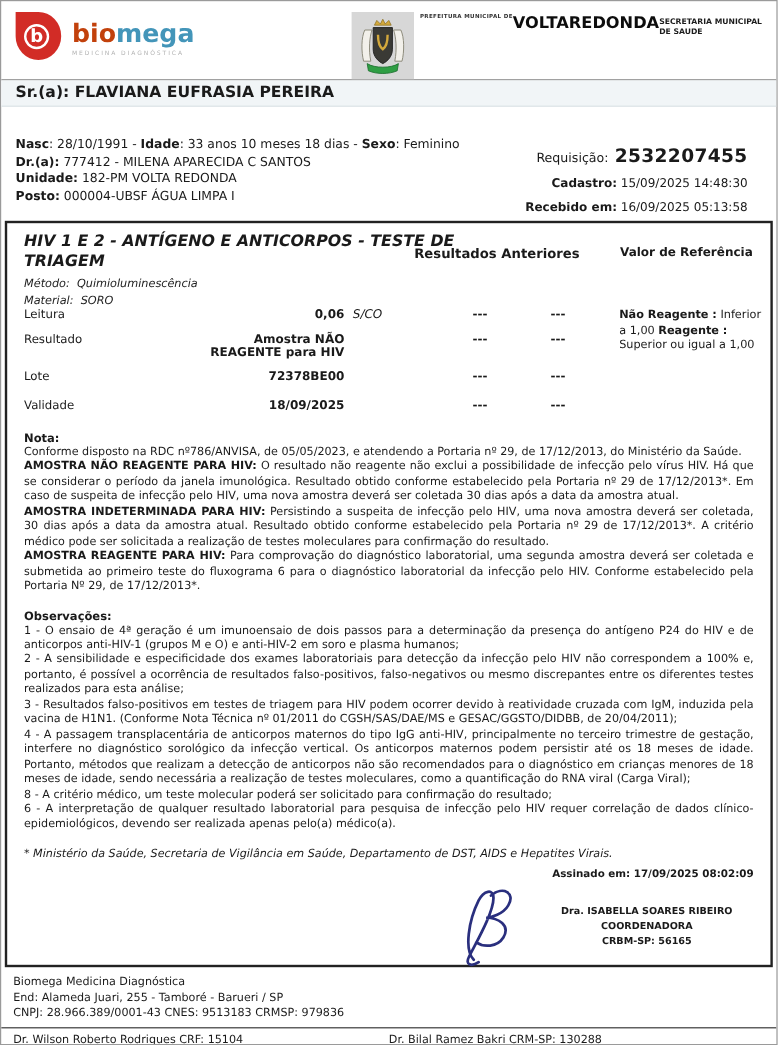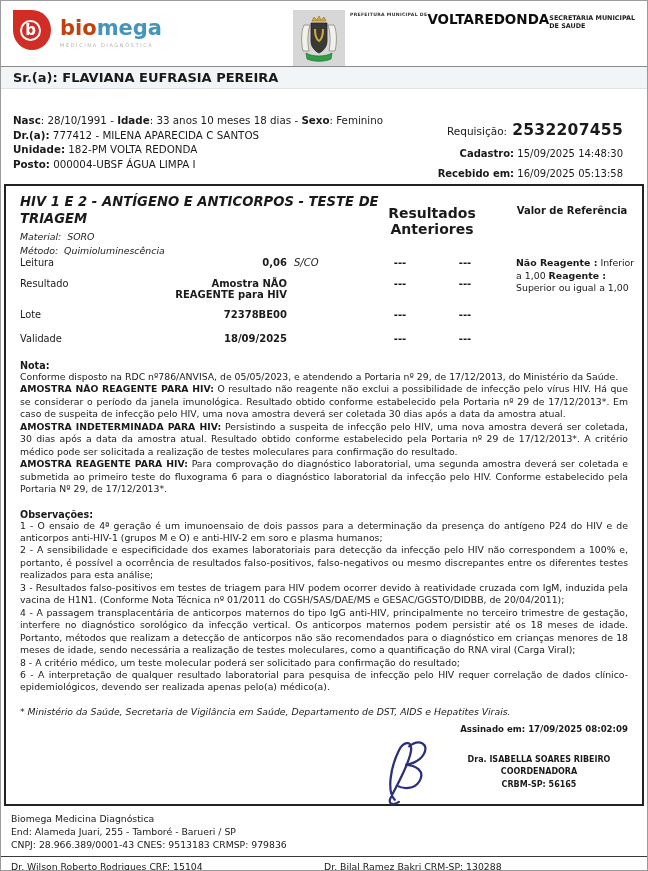--- a/index.html
+++ b/index.html
@@ -41,22 +41,22 @@
   .req-num { font-size:15.5px; font-weight:bold; letter-spacing:.3px; }
   .meta-line { margin-top:9px; font-size:10px; }
   .meta-line b { font-size:10px; }
 
   
   .main-box { margin:2px 3px 0 3px; border:2px solid #222; height:622px;
               padding:7px 14px; position:relative; }
   .exam-head { position:relative; height:62px; }
   .exam-title { width:378px; font-size:13.2px; font-weight:bold; font-style:italic; line-height:1.3; }
   .exam-meta { margin-top:3px; font-size:9.4px; font-style:italic; line-height:1.45; color:#222; }
-  .col-prev { position:absolute; left:336px; top:12px; width:152px; text-align:center;
-              font-size:14px; font-weight:bold; }
+  .col-prev { position:absolute; left:311px; top:12px; width:152px; text-align:right;
+              font-size:11px; font-weight:bold; }
   .col-ref  { position:absolute; left:486px; top:12px; width:132px; text-align:center;
               font-size:10px; font-weight:bold; }
 
   .results { position:relative; margin-top:2px; }
   .r-row { display:grid; grid-template-columns:110px 157px 78px 70px 60px; font-size:10px; }
   .r-label { font-size:9.8px; }
   .r-value { text-align:right; font-weight:bold; }
   .r-value .narrow { display:inline-block; width:112px; }
   .r-unit { font-style:italic; padding-left:7px; }
   .r-dash { text-align:center; font-weight:bold; }
@@ -141,22 +141,22 @@
       <div class="meta-line"><b>Cadastro:</b> <span>15/09/2025 14:48:30</span></div>
       <div class="meta-line"><b>Recebido em:</b> <span>16/09/2025 05:13:58</span></div>
     </div>
   </div>
 
   <div class="main-box">
 
     <div class="exam-head">
       <div class="exam-title">HIV 1 E 2 - ANTÍGENO E ANTICORPOS - TESTE DE TRIAGEM</div>
       <div class="exam-meta">
+        <div><span>Método:</span>&nbsp; <span>Quimioluminescência</span></div>
         <div><span>Material:</span>&nbsp; <span>SORO</span></div>
-        <div><span>Método:</span>&nbsp; <span>Quimioluminescência</span></div>
       </div>
       <div class="col-prev">Resultados Anteriores</div>
       <div class="col-ref">Valor de Referência</div>
     </div>
 
     <div class="results">
       <div class="r-row mb1">
         <div class="r-label">Leitura</div>
         <div class="r-value">0,06</div>
         <div class="r-unit">S/CO</div>

